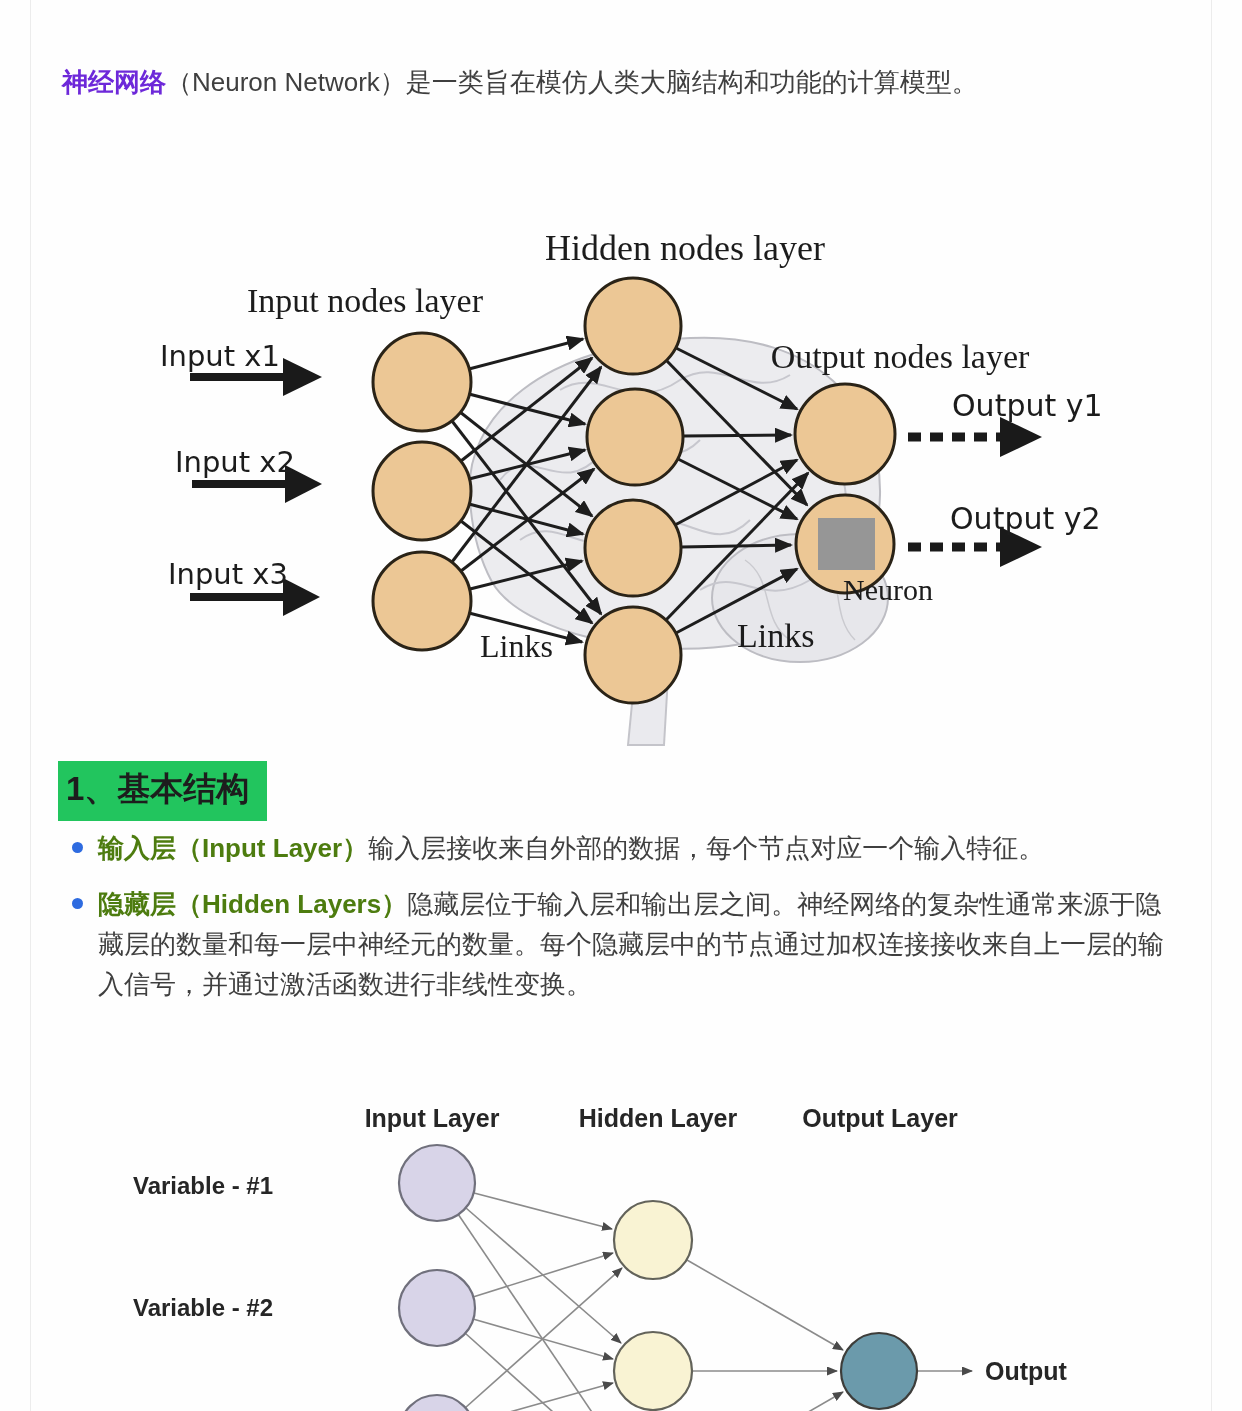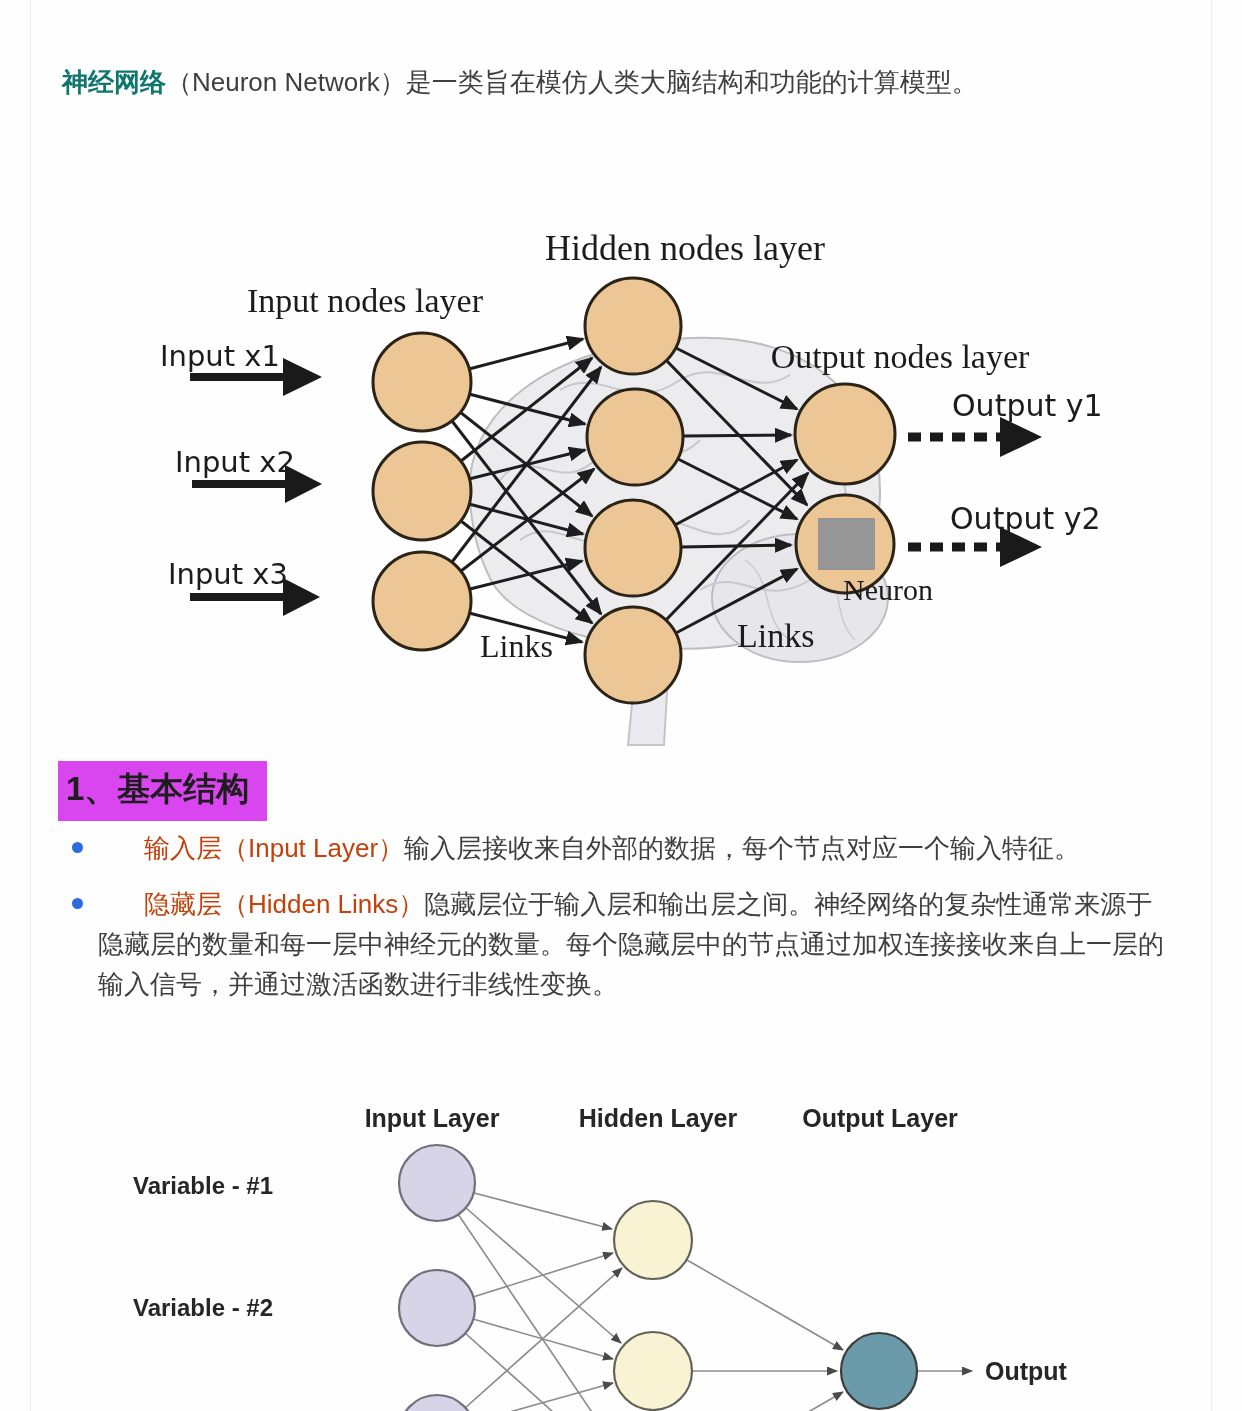--- a/index.html
+++ b/index.html
@@ -1,25 +1,25 @@
 <!DOCTYPE html>
 <html><head>
 <meta charset="utf-8">
 <style>
   html,body{margin:0;padding:0;background:#ffffff;}
   #page{position:relative;width:1242px;height:1411px;background:#fefefe;overflow:hidden;
         font-family:"Liberation Sans",sans-serif;color:#3b3b3b;}
   .edgeline{position:absolute;top:0;width:1px;height:1411px;background:#ececec;}
   .para{position:absolute;left:62px;width:1136px;font-size:26px;line-height:37px;color:#3f3f3f;}
-  .para b{color:#0f766e;font-weight:700;}
+  .para b{color:#6d28d9;font-weight:700;}
   .sec-head{position:absolute;left:58px;top:761px;display:inline-block;
-            background:#d946ef;padding:6px 18px 9px 8px;font-size:33px;font-weight:700;color:#1d1d1d;}
+            background:#22c55e;padding:6px 18px 9px 8px;font-size:33px;font-weight:700;color:#1d1d1d;}
   .bullet{position:absolute;left:62px;width:1108px;font-size:26px;line-height:40px;color:#3f3f3f;padding-left:36px;box-sizing:border-box;}
   .bullet .dot{position:absolute;left:10px;top:14px;width:11px;height:11px;border-radius:50%;background:#2e6be0;}
-  .bullet b{color:#c2410c;font-weight:400;margin-left:46px;}
+  .bullet b{color:#4d7c0f;font-weight:700;}
   svg{position:absolute;left:0;}
   .serif-lab{font-family:"Liberation Serif","DejaVu Serif",serif;fill:#1c1c1c;}
   .geo-lab{font-family:"DejaVu Sans","Liberation Sans",sans-serif;fill:#1c1c1c;}
   .bold-lab{font-family:"Liberation Sans",sans-serif;font-weight:700;fill:#262626;}
 </style>
 </head>
 <body>
 
 <div id="page">
 
@@ -127,21 +127,21 @@
     <text class="serif-lab" x="737" y="447" font-size="34">Links</text>
     <text class="serif-lab" x="843" y="400" font-size="30">Neuron</text>
   </svg>
 
   <div class="sec-head">1、基本结构</div>
 
   <div class="bullet" style="top:828px">
     <span class="dot"></span><b>输入层（Input Layer）</b><span>输入层接收来自外部的数据，每个节点对应一个输入特征。</span>
   </div>
   <div class="bullet" style="top:884px">
-    <span class="dot"></span><b>隐藏层（Hidden Links）</b><span>隐藏层位于输入层和输出层之间。神经网络的复杂性通常来源于隐藏层的数量和每一层中神经元的数量。每个隐藏层中的节点通过加权连接接收来自上一层的输入信号，并通过激活函数进行非线性变换。</span>
+    <span class="dot"></span><b>隐藏层（Hidden Layers）</b><span>隐藏层位于输入层和输出层之间。神经网络的复杂性通常来源于隐藏层的数量和每一层中神经元的数量。每个隐藏层中的节点通过加权连接接收来自上一层的输入信号，并通过激活函数进行非线性变换。</span>
   </div>
 
   <svg width="1242" height="331" viewBox="0 0 1242 331" style="top:1080px">
 
     <g stroke="#8b8b8b" stroke-width="1.6">
       <line x1="474" y1="113" x2="612" y2="149" marker-end="url(#ah2)"></line>
       <line x1="466" y1="128" x2="621" y2="263" marker-end="url(#ah2)"></line>
       <line x1="458" y1="134" x2="629" y2="387" marker-end="url(#ah2)"></line>
       <line x1="473" y1="217" x2="613" y2="173" marker-end="url(#ah2)"></line>
       <line x1="473" y1="239" x2="613" y2="279" marker-end="url(#ah2)"></line>

